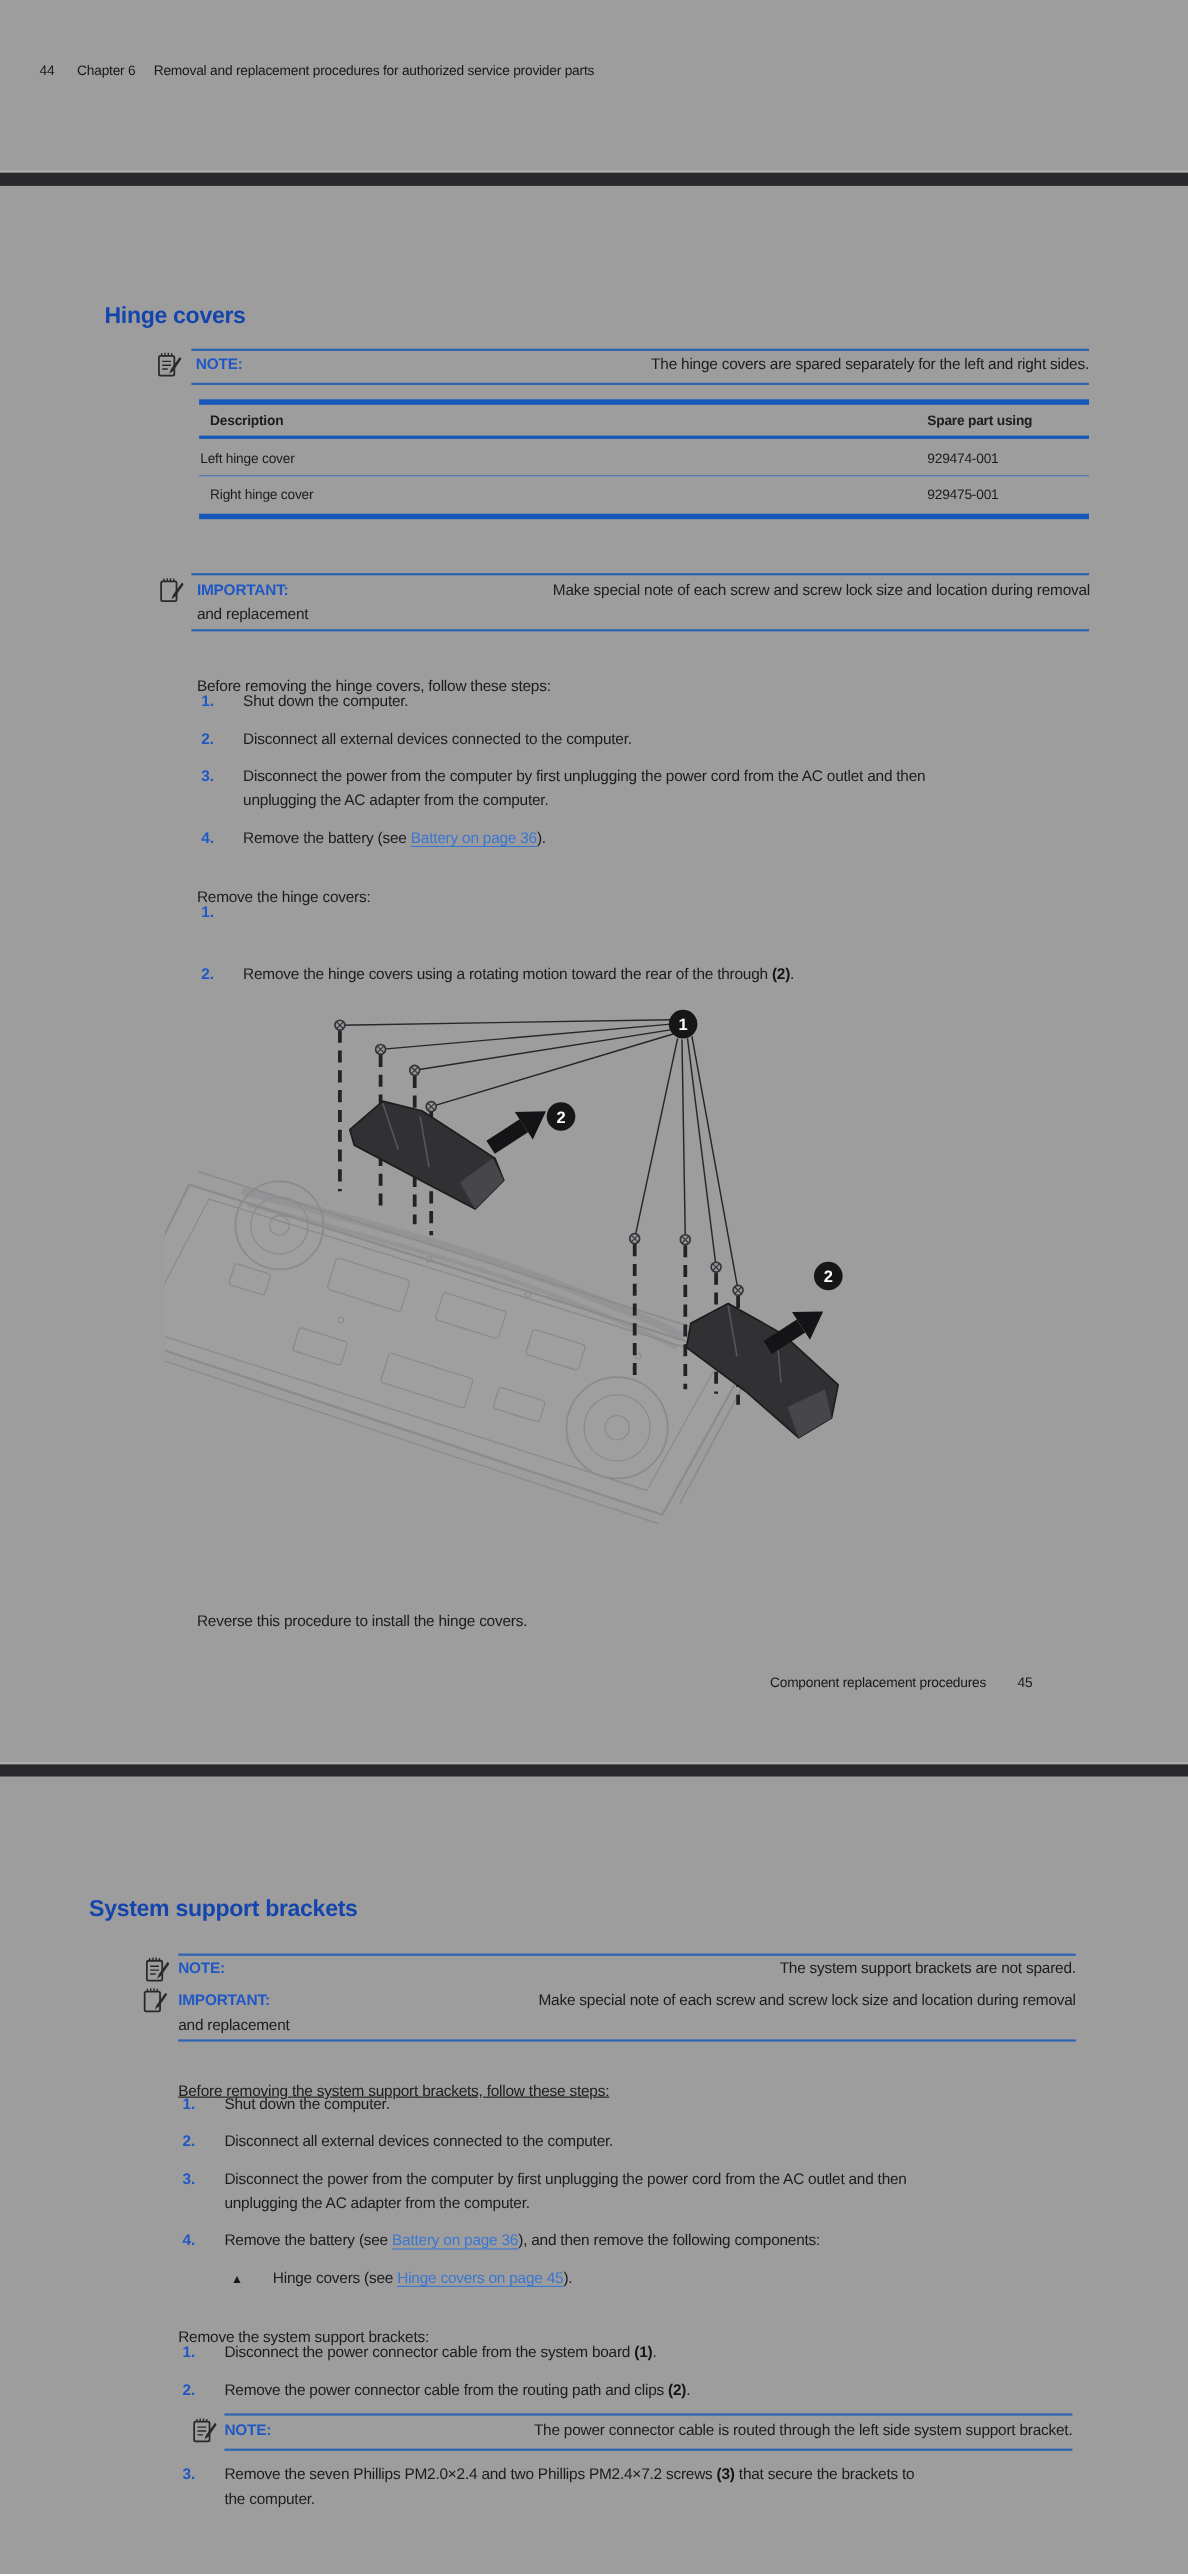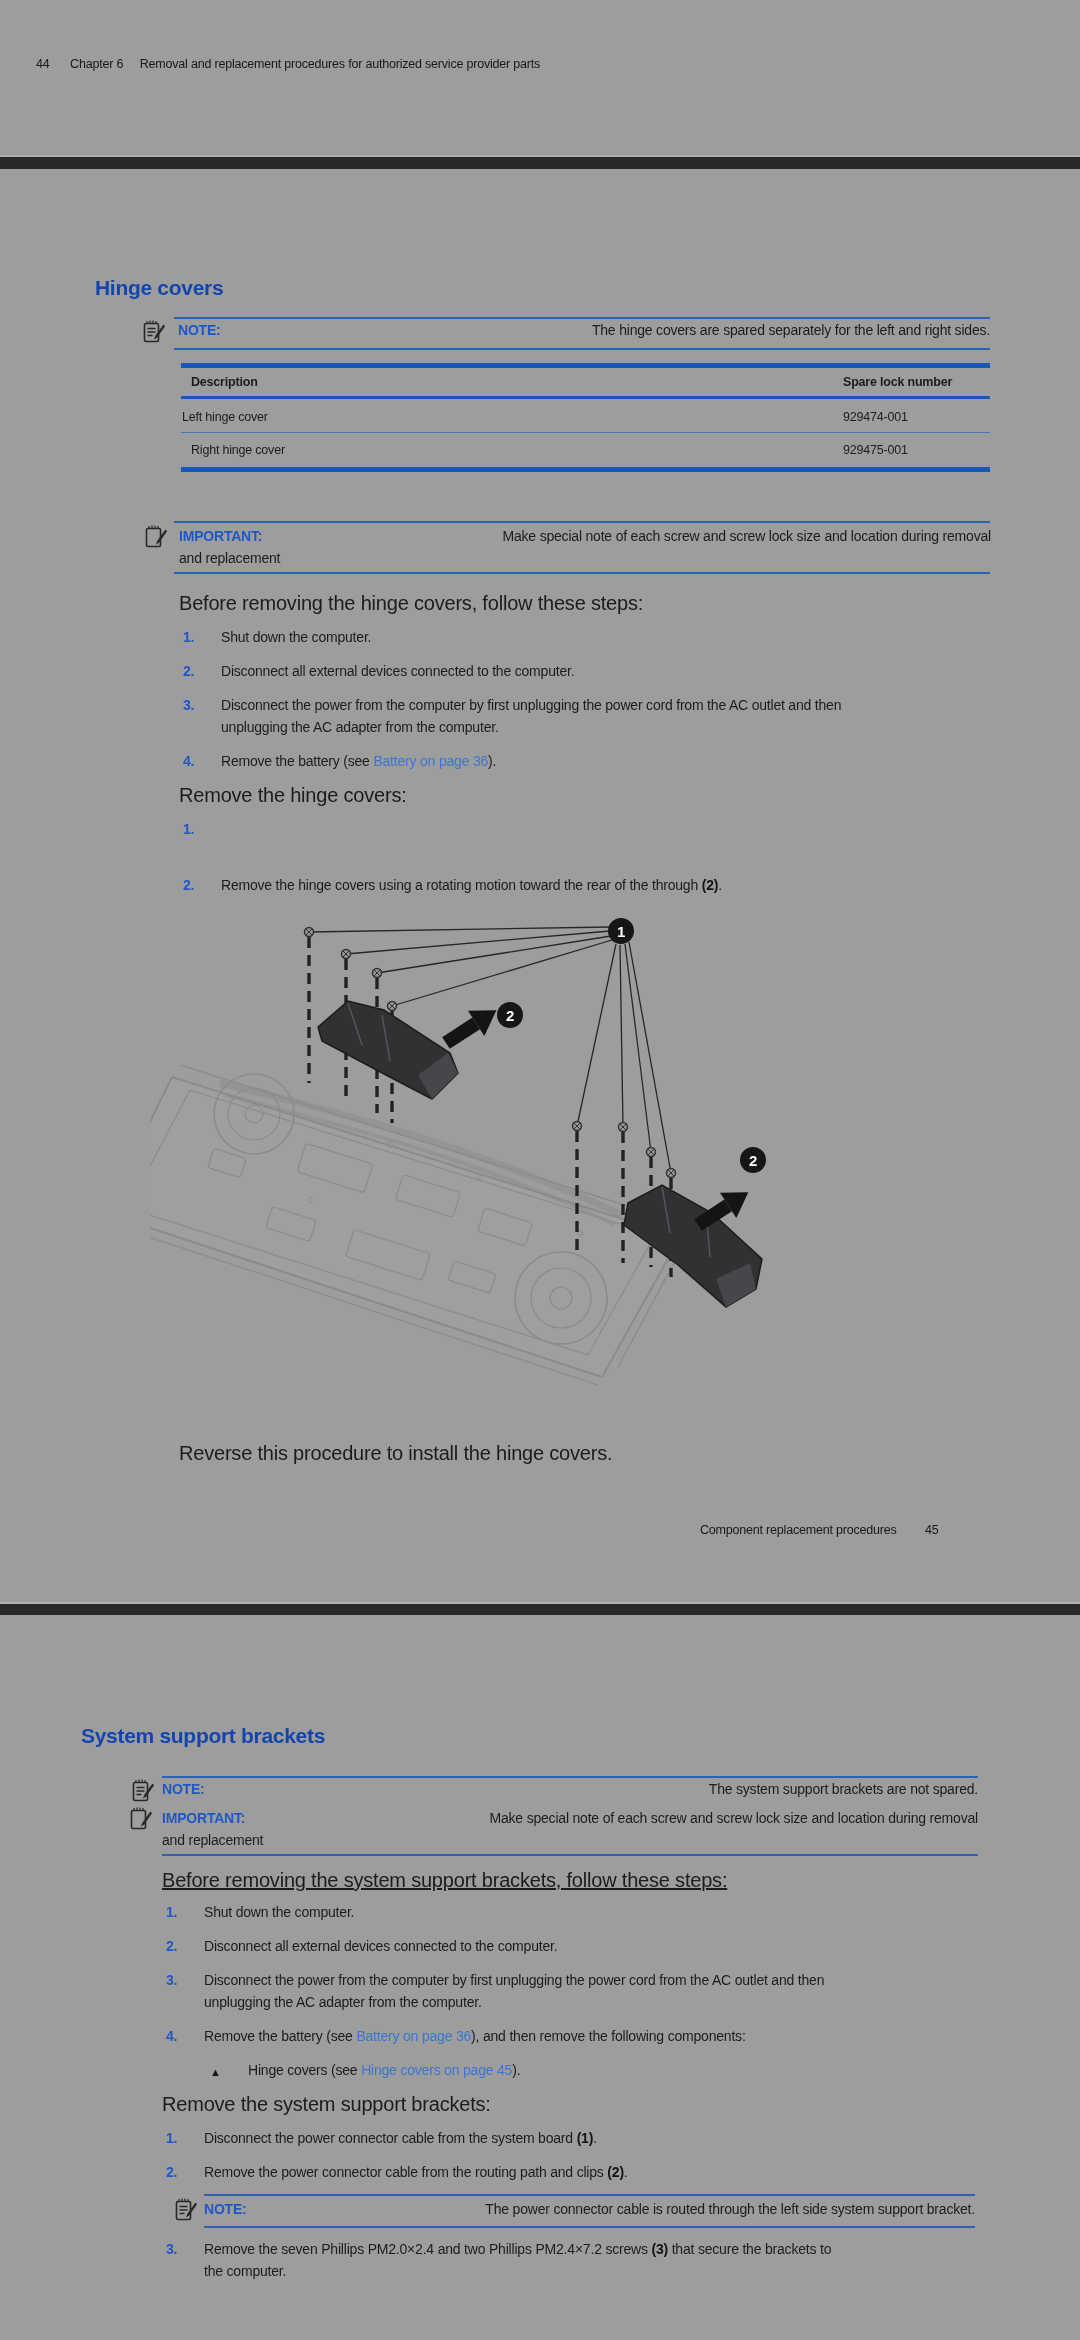--- a/index.html
+++ b/index.html
@@ -11,26 +11,26 @@
   .hdr{font-size:12.5px;color:#18181a;line-height:16px;}
   .ftr{font-size:12.5px;color:#18181a;line-height:16px;}
   .ptitle{font-size:21px;font-weight:bold;color:#1345ad;line-height:24px;letter-spacing:-0.3px;}
   .rule{position:absolute;height:2px;background:#2e62b2;}
   .rule-thick{position:absolute;height:5px;background:#1558ba;}
   .rule-mid{position:absolute;height:3px;background:#1558ba;}
   .rule-thin{position:absolute;height:1px;background:#4a76b6;}
   .lbl{font-weight:bold;color:#1f58c4;font-size:14px;}
   .noterow{display:flex;line-height:17px;font-size:14px;justify-content:space-between;}
   .noterow .lbl{margin-right:14px;white-space:nowrap;}
-  .body-text{font-size:20px;line-height:22px;}
+  .body-text{font-size:14px;line-height:22px;margin-top:20px;}
   .step{display:flex;font-size:14px;line-height:22px;}
   .step .num{width:38px;flex-shrink:0;font-weight:bold;color:#1f58c4;}
   .step .marker{width:38px;flex-shrink:0;color:#161618;font-size:11px;padding-top:2px;}
   .step .txt{white-space:pre-wrap;}
-  .link{color:#3b76d0;text-underline-offset:3px;}
+  .link{color:#3b76d0;text-decoration:underline;text-underline-offset:3px;}
   .b{font-weight:bold;color:#141416;}
   .tblwrap{position:absolute;font-size:12.5px;}
   .cell{line-height:15px;}
   .cell-h{font-weight:bold;}
   text.callout{font:bold 15px "Liberation Sans",sans-serif;fill:#fdfdfd;}
 </style>
 </head>
 <body>
 
 <div class="screen">
@@ -59,21 +59,21 @@
   </div>
   <div class="abs noterow" style="left:178px;top:322px;width:812px;">
     <span class="lbl">NOTE:</span>
     <span>The hinge covers are spared separately for the left and right sides.</span>
   </div>
   <div class="rule" style="left:174px;top:348px;width:816px;"></div>
 
   <div class="tblwrap" style="left:181px;top:363px;width:809px;height:109px;">
     <div class="rule-thick" style="left:0;top:0;width:809px;"></div>
     <div class="abs cell cell-h" style="left:10px;top:12px;">Description</div>
-    <div class="abs cell cell-h" style="left:662px;top:12px;">Spare lock number</div>
+    <div class="abs cell cell-h" style="left:662px;top:12px;">Spare part using</div>
     <div class="rule-mid" style="left:0;top:33px;width:809px;"></div>
     <div class="abs cell" style="left:1px;top:47px;">Left hinge cover</div>
     <div class="abs cell" style="left:662px;top:47px;">929474-001</div>
     <div class="rule-thin" style="left:0;top:69px;width:809px;"></div>
     <div class="abs cell" style="left:10px;top:80px;">Right hinge cover</div>
     <div class="abs cell" style="left:662px;top:80px;">929475-001</div>
     <div class="rule-thick" style="left:0;top:104px;width:809px;"></div>
   </div>
 
   <div class="rule" style="left:174px;top:521px;width:816px;"></div>

